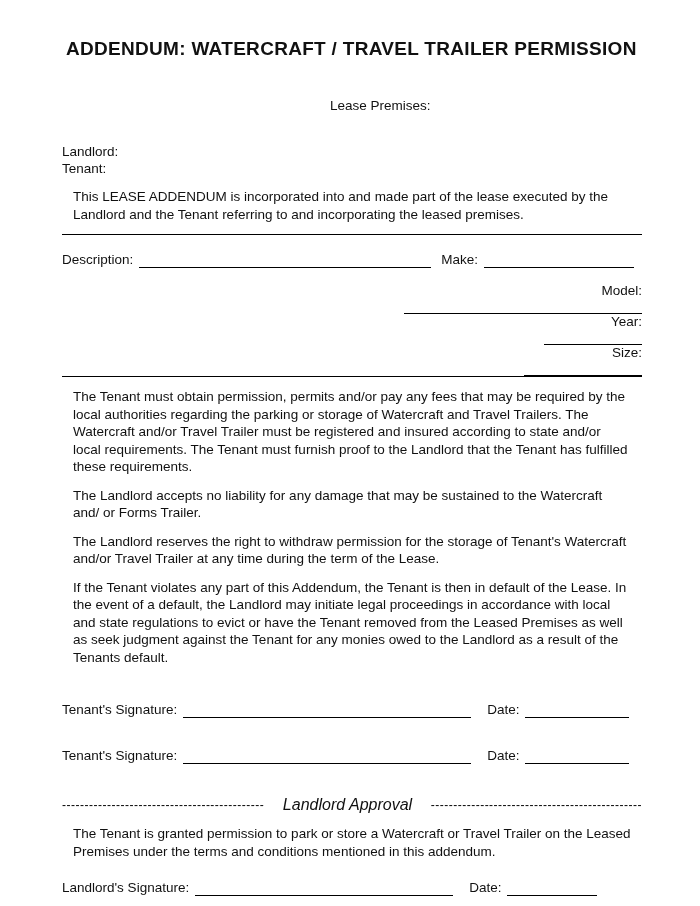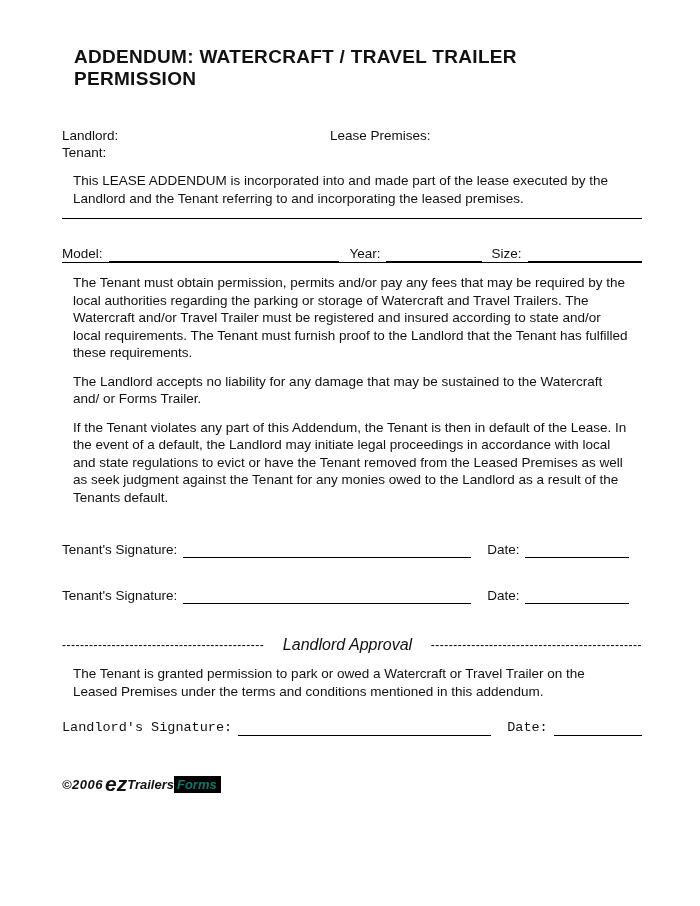--- a/index.html
+++ b/index.html
@@ -17,50 +17,50 @@
   .page {
     box-sizing: border-box;
     width: 700px;
     height: 906px;
     padding: 34px 58px 0 62px;
   }
   .doc-title {
     font-size: 19px;
     font-weight: bold;
     letter-spacing: 0.3px;
-    margin: 12px;
+    margin: 4px;
   }
   .hdr-block {
     margin-top: 37px;
     font-size: 13.5px;
     line-height: 17px;
   }
   .hdr-row { display: flex; }
-  .hdr-landlord { width: 268px; }
+  .hdr-landlord { width: 268px; margin-top: 46px; }
   p.para {
     font-size: 13.5px;
     line-height: 17.5px;
     margin: 11px;
   }
   .intro { margin-top: 40px; }
   hr.rule {
     border: none;
     border-top: 1px solid #000;
     margin: 0;
   }
   .rule1 { margin-top: 9px; }
   .rule2 { margin-top: 15px; }
   .field-row {
     display: flex;
     align-items: flex-end;
     font-size: 13.5px;
     line-height: 16px;
   }
   .fields-desc { margin-top: 17px; }
-  .fields-model { margin-top: 27px; }
+  .fields-model { margin-top: 15px; flex-direction: column; }
   .blank {
     display: inline-block;
     border-bottom: 1px solid #000;
     height: 14px;
   }
   .lbl { white-space: nowrap; }
   .gap-s { width: 6px; flex: none; }
   .gap-m { width: 10px; flex: none; }
   .p1 { margin-top: 18px; }
   .p2 { margin-top: 17px; }
@@ -91,21 +91,21 @@
     color: #000;
   }
   .divider .div-label {
     font-size: 16px;
     font-style: italic;
     padding: 0 14px;
     flex: none;
     text-align: center;
   }
   .approval-p { margin-top: 22px; }
-  .sig-landlord { margin-top: 20px; font-family: Liberation Mono, monospace; }
+  .sig-landlord { margin-top: 20px; }
   .sig-landlord .sig-blank { width: 258px; }
   .sig-landlord .date-blank { width: 90px; }
   .notice { margin-top: 23px; }
   .footer {
     margin-top: 36px;
     display: flex;
     align-items: center;
     font-size: 13px;
   }
   .brand-c2006 {
@@ -145,20 +145,29 @@
     </div>
     <div class="hdr-row">
       <span>Tenant:</span>
     </div>
   </div>
 
   <p class="para intro">This LEASE ADDENDUM is incorporated into and made part of the lease executed by the Landlord and the Tenant referring to and incorporating the leased premises.</p>
 
   <hr class="rule rule1">
 
+  <div class="field-row fields-desc">
+    <span class="lbl">Description:</span>
+    <span class="gap-s"></span>
+    <span class="blank" style="width:292px"></span>
+    <span class="gap-m"></span>
+    <span class="lbl">Make:</span>
+    <span class="gap-s"></span>
+    <span class="blank" style="width:150px"></span>
+  </div>
 
   <div class="field-row fields-model">
     <span class="lbl">Model:</span>
     <span class="gap-s"></span>
     <span class="blank" style="width:238px"></span>
     <span class="gap-m"></span>
     <span class="lbl">Year:</span>
     <span class="gap-s"></span>
     <span class="blank" style="width:98px"></span>
     <span class="gap-m"></span>
@@ -166,20 +175,21 @@
     <span class="gap-s"></span>
     <span class="blank" style="width:118px"></span>
   </div>
 
   <hr class="rule rule2">
 
   <p class="para p1">The Tenant must obtain permission, permits and/or pay any fees that may be required by the local authorities regarding the parking or storage of Watercraft and Travel Trailers. The Watercraft and/or Travel Trailer must be registered and insured according to state and/or local requirements. The Tenant must furnish proof to the Landlord that the Tenant has fulfilled these requirements.</p>
 
   <p class="para p2">The Landlord accepts no liability for any damage that may be sustained to the Watercraft and/ or Forms Trailer.</p>
 
+  <p class="para p3">The Landlord reserves the right to withdraw permission for the storage of Tenant's Watercraft and/or Travel Trailer at any time during the term of the Lease.</p>
 
   <p class="para p4">If the Tenant violates any part of this Addendum, the Tenant is then in default of the Lease.  In the event of a default, the Landlord may initiate legal proceedings in accordance with local and state regulations to evict or have the Tenant removed from the Leased Premises as well as seek judgment against the Tenant for any monies owed to the Landlord as a result of the Tenants default.</p>
 
   <div class="sig-row sig1">
     <span class="lbl">Tenant's Signature:</span>
     <span class="gap-s"></span>
     <span class="blank sig-blank"></span>
     <span class="sig-spacer"></span>
     <span class="lbl">Date:</span>
     <span class="gap-s"></span>
@@ -195,21 +205,21 @@
     <span class="gap-s"></span>
     <span class="blank date-blank"></span>
   </div>
 
   <div class="divider">
     <span class="dashes">---------------------------------------------</span>
     <span class="div-label">Landlord Approval</span>
     <span class="dashes">-----------------------------------------------</span>
   </div>
 
-  <p class="para approval-p">The Tenant is granted permission to park or owed a Watercraft or Travel Trailer on the Leased Premises under the terms and conditions mentioned in this addendum.</p>
+  <p class="para approval-p">The Tenant is granted permission to park or store a Watercraft or Travel Trailer on the Leased Premises under the terms and conditions mentioned in this addendum.</p>
 
   <div class="sig-row sig-landlord">
     <span class="lbl">Landlord's Signature:</span>
     <span class="gap-s"></span>
     <span class="blank sig-blank"></span>
     <span class="sig-spacer"></span>
     <span class="lbl">Date:</span>
     <span class="gap-s"></span>
     <span class="blank date-blank"></span>
   </div>

